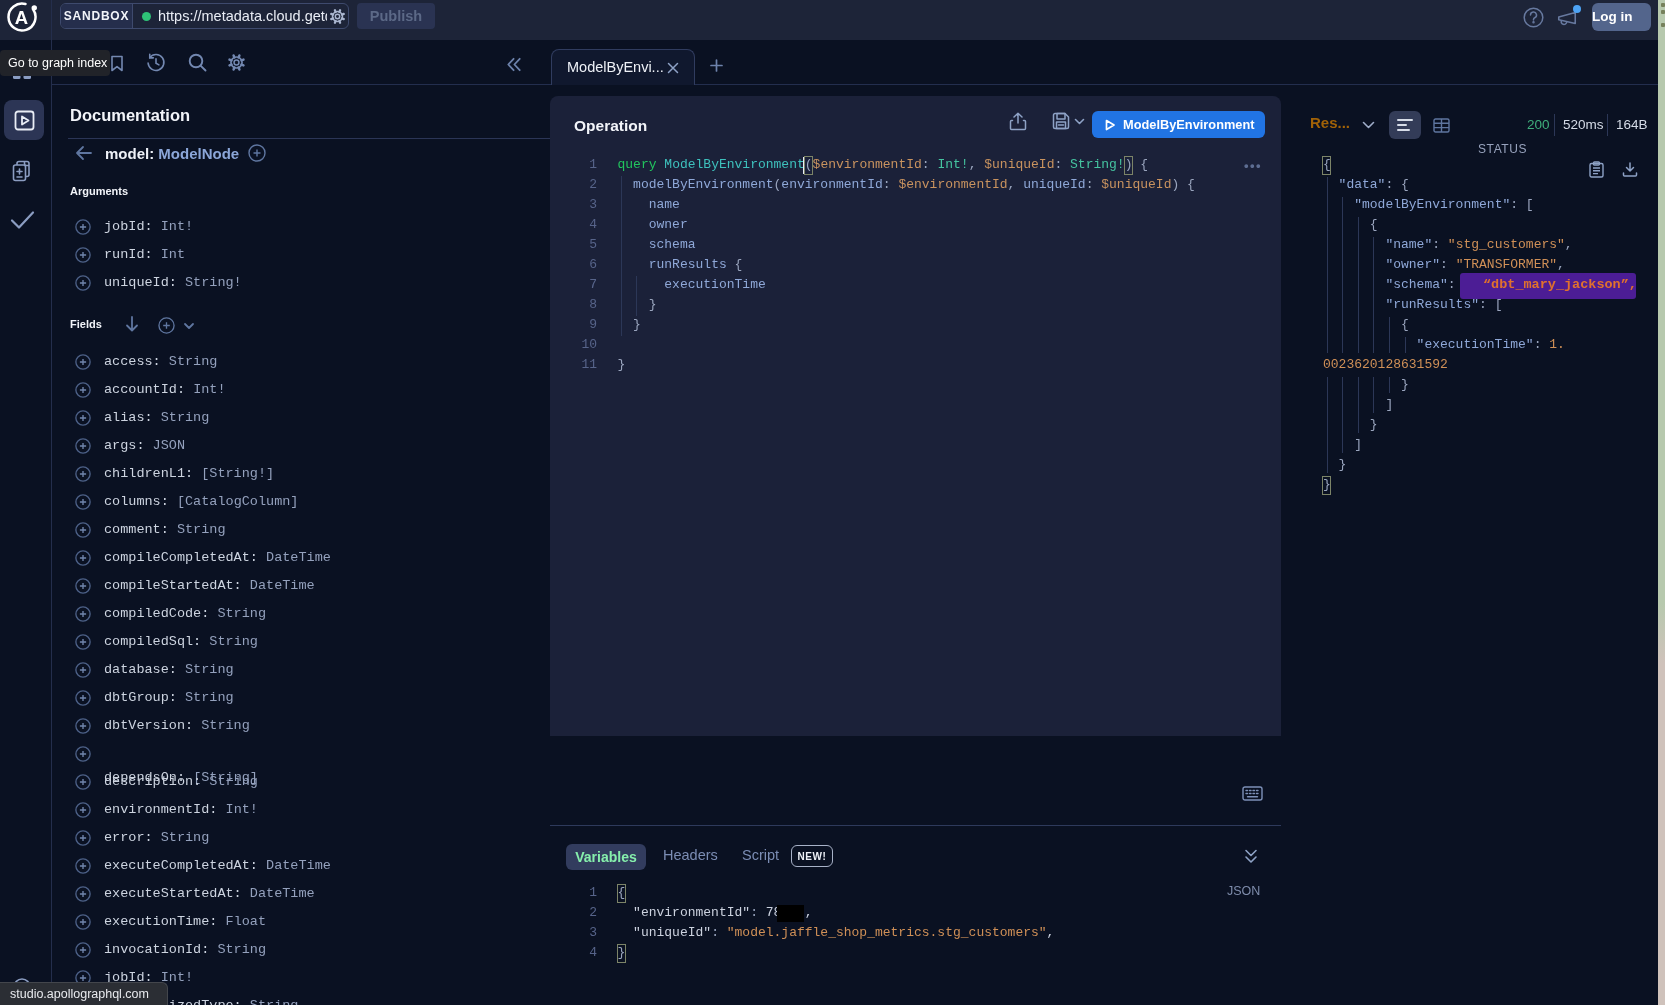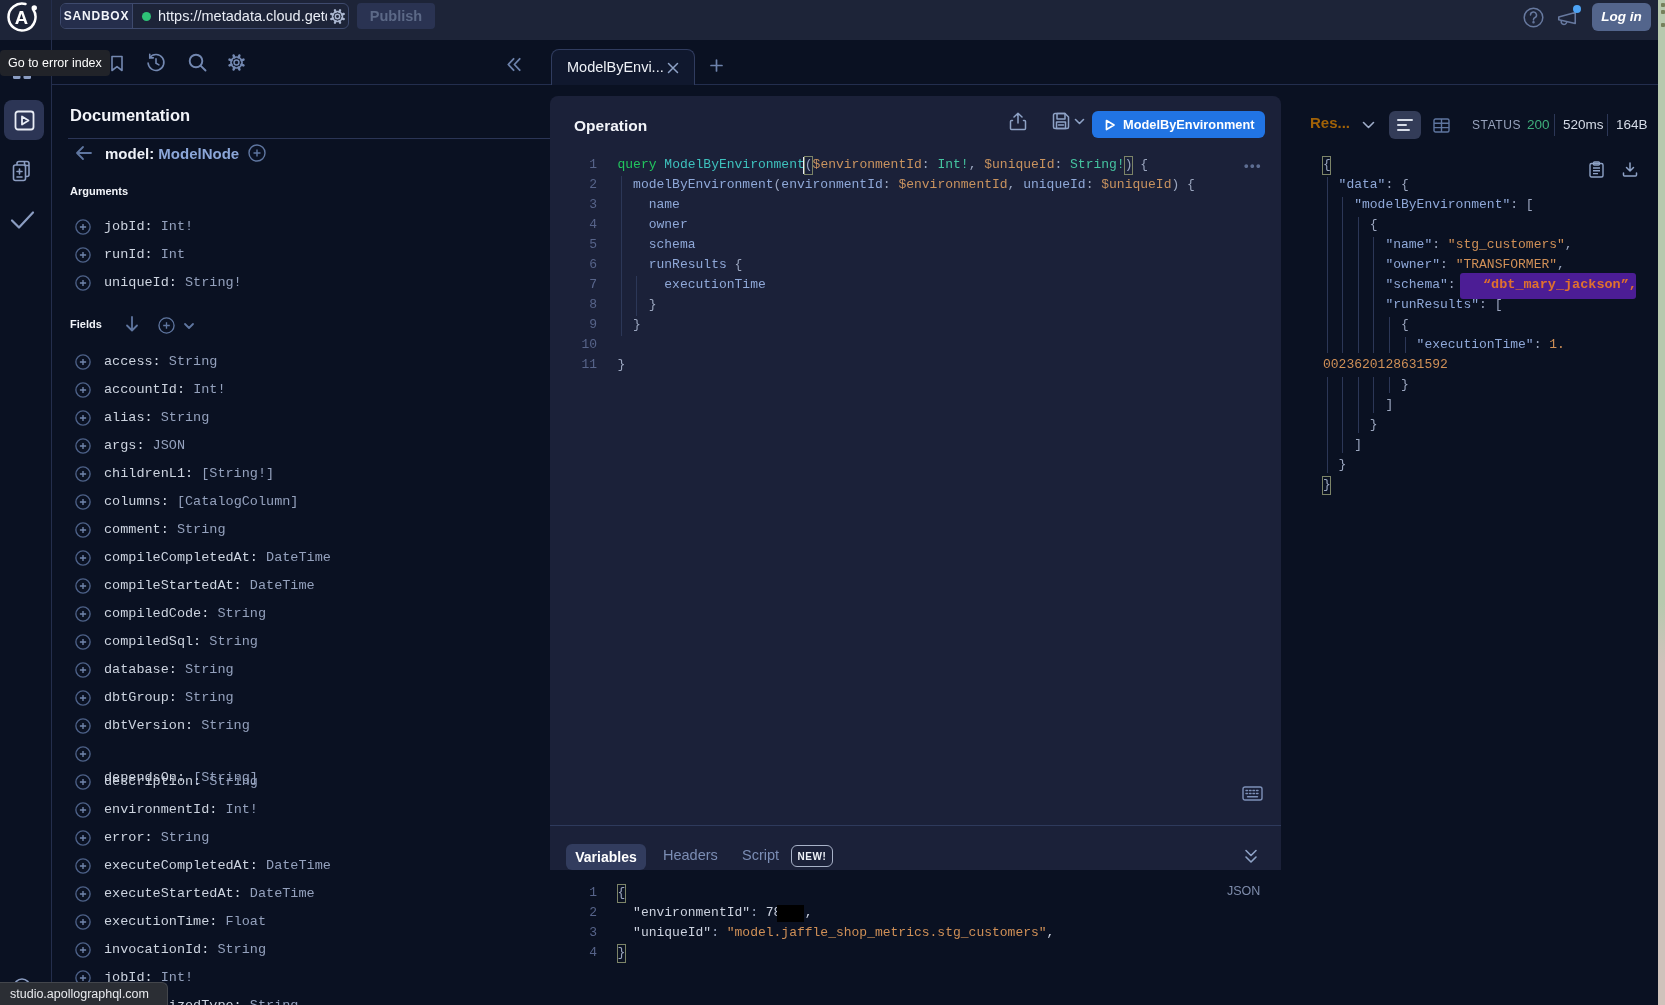--- a/index.html
+++ b/index.html
@@ -9,21 +9,21 @@
 svg { display:block; }
 
 
 #topbar { left:0; top:0; width:1658px; height:40px; background:#1d2438; }
 #sbgroup { left:60px; top:3px; width:289px; height:26px; border:1px solid #3e4a6d; border-radius:6px; display:flex; align-items:center; overflow:hidden; }
 #sblabel { width:72px; height:100%; background:#252e4c; border-right:1px solid #3e4a6d; color:#f2f4f9; font-size:12px; font-weight:700; letter-spacing:.8px; display:flex; align-items:center; justify-content:center; }
 #sburl { flex:1; height:100%; display:flex; align-items:center; padding-left:9px; color:#e9edf5; font-size:14.5px; }
 #sburl .dot { width:9px; height:9px; border-radius:50%; background:#2ec277; margin-right:7px; flex:none; }
 #sburl .txt { white-space:nowrap; overflow:hidden; width:169px; }
 #pubbtn { left:357px; top:3px; width:78px; height:26px; background:#2a3352; border-radius:4px; color:#5c6987; font-size:14.5px; font-weight:700; text-align:center; line-height:26px; }
-#loginbtn { left:1592px; top:3px; width:59px; height:28px; background:#53658c; border-radius:6px; color:#ffffff; font-size:13.5px; font-weight:700; text-align:center; line-height:28px;font-style:italic; }
+#loginbtn { left:1592px; top:3px; width:59px; height:28px; background:#53658c; border-radius:6px; color:#ffffff; font-size:13.5px; font-weight:700; text-align:left; line-height:28px; }
 
 
 #navrow { left:0; top:40px; width:1658px; height:45px; background:#0a1122; }
 #navline { left:52px; top:84px; width:1606px; height:1px; background:#232e4e; }
 #tab { left:551px; top:49px; width:144px; height:36px; background:#10182e; border:1px solid #303c5f; border-bottom:none; border-radius:8px 8px 0 0; color:#eef1f7; font-size:14.5px; }
 #tab .lbl { position:absolute; left:15px; top:9px; }
 
 
 #sidebar { left:0; top:40px; width:52px; height:965px; background:#0a1122; }
 #sideborder { left:51px; top:0; width:1px; height:1005px; background:#242e4c; }
@@ -33,42 +33,42 @@
 
 
 #docpanel { left:52px; top:85px; width:498px; height:920px; background:#0a1122; overflow:hidden; }
 #docpanel h1 { position:absolute; left:18px; top:21px; font-size:16.5px; font-weight:700; color:#f2f4f9; }
 #docsep { position:absolute; left:16px; top:53px; width:482px; height:1px; background:#2b3556; }
 .docitem { position:absolute; left:52px; font-family:"Liberation Mono", monospace; font-size:13.5px; white-space:pre; color:#cdd4e0; }
 .docitem .t { color:#94a1bd; }
 .dochead { position:absolute; left:18px; font-size:11px; font-weight:700; color:#f2f4f9; }
 
 
-#card { left:550px; top:96px; width:731px; height:774px; background:#1b2139; border-radius:8px 8px 0 0; }
+#card { left:550px; top:96px; width:731px; height:640px; background:#1b2139; border-radius:8px 8px 0 0; }
 #opheader { position:absolute; left:24px; top:21px; font-size:15.5px; font-weight:700; color:#f2f4f9; }
 #runbtn { position:absolute; left:542px; top:15px; width:173px; height:27px; background:#2174e4; border-radius:6px; color:#fff; }
 #runbtn .lbl { position:absolute; left:31px; top:6px; font-size:12.8px; font-weight:700; }
 #carddivider { position:absolute; left:0; top:729px; width:731px; height:1px; background:#2e3a5c; }
 
 
 .codeline { position:absolute; font-family:"Liberation Mono", monospace; font-size:13px; line-height:20px; white-space:pre; color:#9aa5be; }
 .gut { position:absolute; font-family:"Liberation Mono", monospace; font-size:13px; line-height:20px; color:#57648a; text-align:right; width:30px; }
 .kw { color:#22c55e; }
 .op { color:#3ec1bd; }
 .vr { color:#c9935f; }
 .ty { color:#45c4a0; }
 .fl { color:#8fa8d8; }
 .pv { color:#ccd2df; }
 .st { color:#d09057; }
 .guide { position:absolute; width:1px; background:#2c3757; }
 .brbox { position:absolute; width:9px; height:19px; border:1px solid #7c8468; }
 
 
 #vartabs { position:absolute; top:748px; left:0; width:731px; height:30px; }
-#varpill { position:absolute; left:16px; top:0; width:80px; height:26px; background:#323c5e; border-radius:6px; color:#ffffff; font-size:14px; font-weight:700; text-align:center; line-height:26px; }
+#varpill { position:absolute; left:16px; top:0; width:80px; height:26px; background:#323c5e; border-radius:6px; color:#86efac; font-size:14px; font-weight:700; text-align:center; line-height:26px; }
 .vartab { position:absolute; top:3px; color:#7b8db4; font-size:14.5px; }
 #newbadge { position:absolute; left:241px; top:1px; width:42px; height:22px; border:1px solid #a8b2c8; border-radius:6px; color:#eef1f7; font-size:10px; font-weight:700; letter-spacing:.6px; text-align:center; line-height:21px; }
 #jsonlabel { position:absolute; left:677px; top:788px; color:#7e8cab; font-size:12.5px; }
 
 
 #response { left:1281px; top:85px; width:377px; height:920px; background:#0a1122; overflow:hidden; }
 #resphead { position:absolute; left:29px; top:29px; font-size:15px; font-weight:700; color:#a16207; }
 #respbtn1 { position:absolute; left:108px; top:26px; width:32px; height:28px; background:#333c58; border-radius:6px; }
 .statuslbl { position:absolute; top:33px; font-size:12px; letter-spacing:0.6px; color:#98a3bd; }
 .statusval { position:absolute; top:32px; font-size:13.5px; color:#d5dbe7; }
@@ -168,21 +168,21 @@
     </div>
   </div>
 <div id="pubbtn" class="abs">Publish</div>
 <div id="loginbtn" class="abs">Log in</div>
 <div id="tab" class="abs">
     <span class="lbl">ModelByEnvi...</span>
   <svg style="position:absolute;left:115px;top:12px;" width="12" height="12" viewBox="0 0 12 12" fill="none" stroke="#8ea2c6" stroke-width="1.5" stroke-linecap="round">
       <path d="M1.5 1.5 L10.5 10.5 M10.5 1.5 L1.5 10.5"></path>
     </svg>
 </div>
-<div id="tooltip" class="abs">Go to error index</div>
+<div id="tooltip" class="abs">Go to graph index</div>
 <div id="docpanel" class="abs">
   <h1>Documentation</h1>
   <div id="docsep"></div>
   <svg class="abs" style="left:23px; top:60px;" width="18" height="16" viewBox="0 0 18 16" fill="none" stroke="#5f76a0" stroke-width="1.8" stroke-linecap="round" stroke-linejoin="round">
       <path d="M16 8 H2 M8 2 L2 8 L8 14"></path>
     </svg>
   <div class="abs" style="left:53px; top:60px; font-size:15px; font-weight:700; color:#eef1f7;">model: <span style="color:#8ba6d8;">ModelNode</span></div>
   <svg class="abs" style="left:196px; top:59px;" width="18" height="18" viewBox="0 0 18 18" fill="none" stroke="#5f76a0" stroke-width="1.4">
       <circle cx="9" cy="9" r="8"></circle>
       <path d="M9 5.5 V12.5 M5.5 9 H12.5"></path>
@@ -484,21 +484,21 @@
       <rect x="1" y="2.5" width="13" height="13.5" rx="1.5"></rect>
       <rect x="4.5" y="1" width="6" height="3" rx="1"></rect>
       <path d="M4 7 H11 M4 9.8 H11 M4 12.6 H9"></path>
     </svg>
   <svg class="abs" style="left:341px; top:77px;" width="16" height="15" viewBox="0 0 16 15" fill="none" stroke="#8ea2c6" stroke-width="1.5" stroke-linecap="round" stroke-linejoin="round">
       <path d="M8 1 V9 M4.5 5.5 L8 9 L11.5 5.5 M1.5 11 V13 A1 1 0 0 0 2.5 14 H13.5 A1 1 0 0 0 14.5 13 V11"></path>
     </svg>
   <div id="schemahl">
       <span>“dbt_mary_jackson”,</span>
     </div>
-  <span class="statuslbl" style="left:191px;">STATUS</span>
+  <span class="statuslbl" style="left:197px;margin-top:24px;">STATUS</span>
   <span class="statusval" style="left:246px; color:#3fae7c;">200</span>
   <div class="vdiv" style="left:273px;"></div>
   <span class="statusval" style="left:282px;">520ms</span>
   <div class="vdiv" style="left:326px;"></div>
   <span class="statusval" style="left:335px;">164B</span>
 <div class="codeline" style="left:42px;top:70px;">{</div>
     <div class="codeline" style="left:57.6034px;top:90px;"><span class="fl">"data"</span>: {</div>
     <div class="codeline" style="left:73.2068px;top:110px;"><span class="fl">"modelByEnvironment"</span>: [</div>
     <div class="codeline" style="left:88.81020000000001px;top:130px;">{</div>
     <div class="codeline" style="left:104.4136px;top:150px;"><span class="fl">"name"</span>: <span class="st">"stg_customers"</span>,</div>

